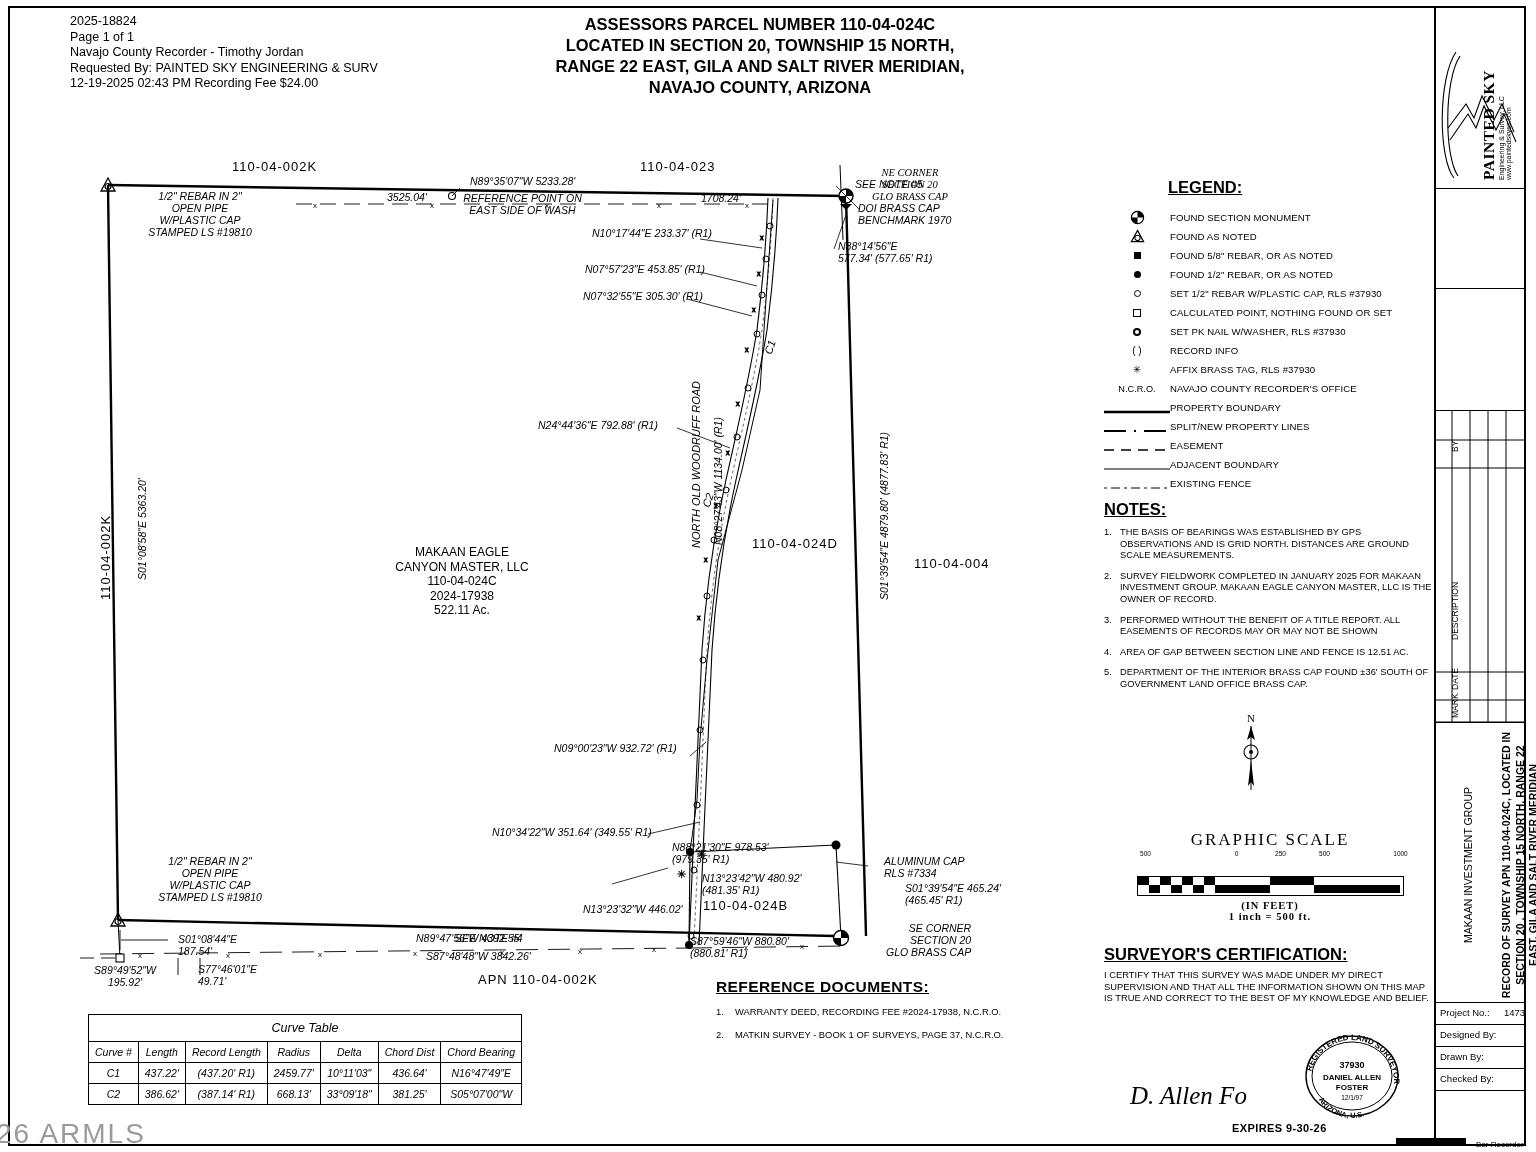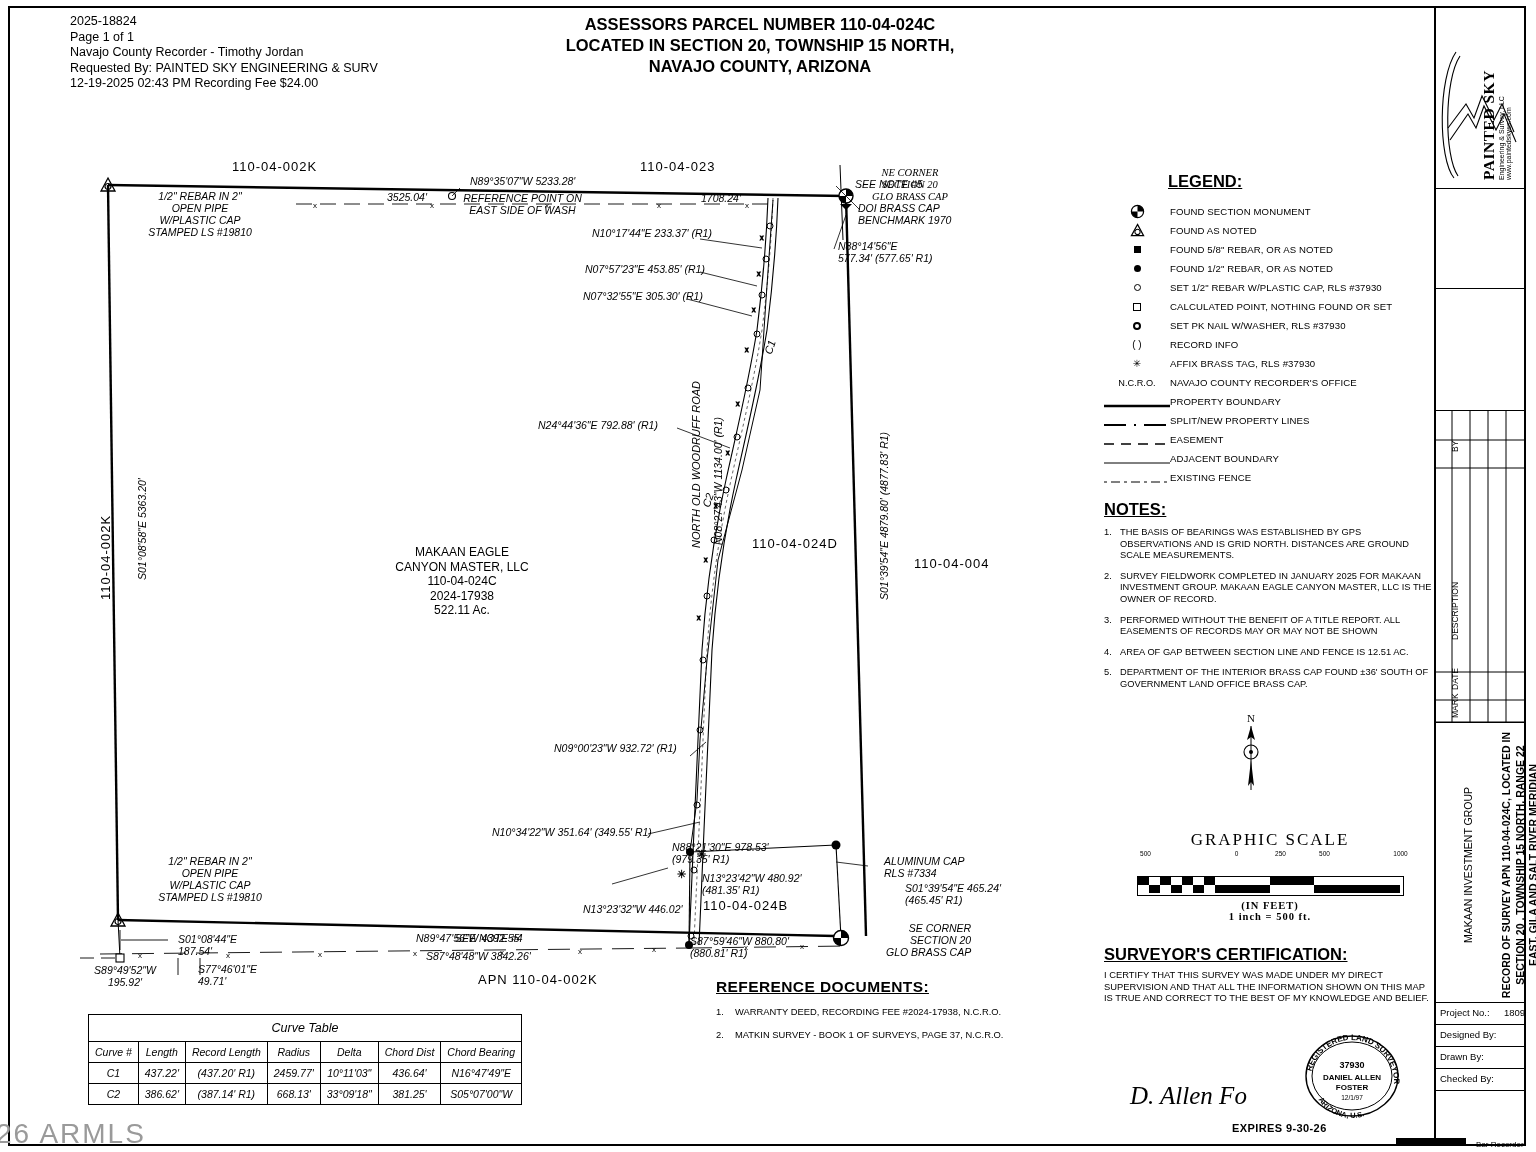--- a/index.html
+++ b/index.html
@@ -25,21 +25,21 @@
 
   
   .mlbl{font-size:10.5px;font-style:italic;line-height:12px;white-space:nowrap;}
   .mlbl.ctr{text-align:center;}
   .apn{font-size:13px;font-style:normal;letter-spacing:1px;white-space:nowrap;}
   .parcelname{font-size:12px;font-style:normal;line-height:14.5px;text-align:center;}
   .rot90{transform-origin:0 0;}
 
   
   #legend{left:1104px;top:168px;width:320px;}
-  #legend h3{margin:4px 0 11px 64px;font-size:16.5px;font-weight:bold;text-decoration:underline;}
+  #legend h3{margin:10px 0 11px 64px;font-size:16.5px;font-weight:bold;text-decoration:underline;}
   .lg-row{display:flex;align-items:center;height:19px;}
   .lg-sym{width:66px;display:flex;justify-content:center;align-items:center;font-size:10px;}
   .lg-txt{font-size:9.6px;letter-spacing:.1px;}
   .sym-sq{width:7px;height:7px;background:#000;}
   .sym-dot{width:7px;height:7px;border-radius:50%;background:#000;}
   .sym-circ{width:7px;height:7px;border-radius:50%;border:1.2px solid #000;box-sizing:border-box;}
   .sym-circ-thick{width:8px;height:8px;border-radius:50%;border:2.2px solid #000;box-sizing:border-box;}
   .sym-open-sq{width:8px;height:8px;border:1.2px solid #000;box-sizing:border-box;}
   .lg-line{width:66px;height:10px;}
 
@@ -111,20 +111,21 @@
   <div>2025-18824</div>
   <div>Page 1 of 1</div>
   <div>Navajo County Recorder - Timothy Jordan</div>
   <div>Requested By: PAINTED SKY ENGINEERING &amp; SURV</div>
   <div>12-19-2025  02:43 PM  Recording Fee $24.00</div>
 </div>
 
 <div class="abs" id="title-block">
   <div class="t2">ASSESSORS PARCEL NUMBER 110-04-024C</div>
   <div class="t2">LOCATED IN SECTION 20, TOWNSHIP 15 NORTH,</div>
+  <div class="t2">RANGE 22 EAST, GILA AND SALT RIVER MERIDIAN,</div>
   <div class="t2">NAVAJO COUNTY, ARIZONA</div>
 </div>
 
 <svg class="abs" id="map-svg" width="1110" height="1010">
 
   <polyline points="108,185 846,196" fill="none" stroke="#000" stroke-width="2.4"></polyline>
   <polyline points="108,185 118,920" fill="none" stroke="#000" stroke-width="2.4"></polyline>
   <polyline points="118,920 835,936" fill="none" stroke="#000" stroke-width="2.4"></polyline>
   <polyline points="846,196 866,936" fill="none" stroke="#000" stroke-width="2.4"></polyline>
 
@@ -648,21 +649,21 @@
 </svg>
 <div class="rot-lbl" style="left:1450px;top:452px;">BY</div>
 <div class="rot-lbl" style="left:1450px;top:640px;">DESCRIPTION</div>
 <div class="rot-lbl" style="left:1450px;top:690px;">DATE</div>
 <div class="rot-lbl" style="left:1450px;top:718px;">MARK</div>
 
 <div id="client-name">MAKAAN INVESTMENT GROUP</div>
 <div id="proj-title">RECORD OF SURVEY APN 110-04-024C, LOCATED IN SECTION 20 , TOWNSHIP 15 NORTH, RANGE 22 EAST, GILA AND SALT RIVER MERIDIAN</div>
 
 <div class="tbfield" style="top:1007px;">Project No.:</div>
-<div class="tbfield" style="left:1504px;top:1007px;">1809</div>
+<div class="tbfield" style="left:1504px;top:1007px;">1473</div>
 <div class="tbfield" style="top:1029px;">Designed By:</div>
 <div class="tbfield" style="top:1051px;">Drawn By:</div>
 <div class="tbfield" style="top:1073px;">Checked By:</div>
 <div class="abs" id="barmeasure">Bar Recorder</div>
 <svg class="abs" style="left:1396px;top:1136px;" width="78" height="10">
   <rect x="0" y="2" width="70" height="6" fill="#000"></rect>
 </svg>
 
 <div class="abs" id="watermark">26 ARMLS</div>
 

